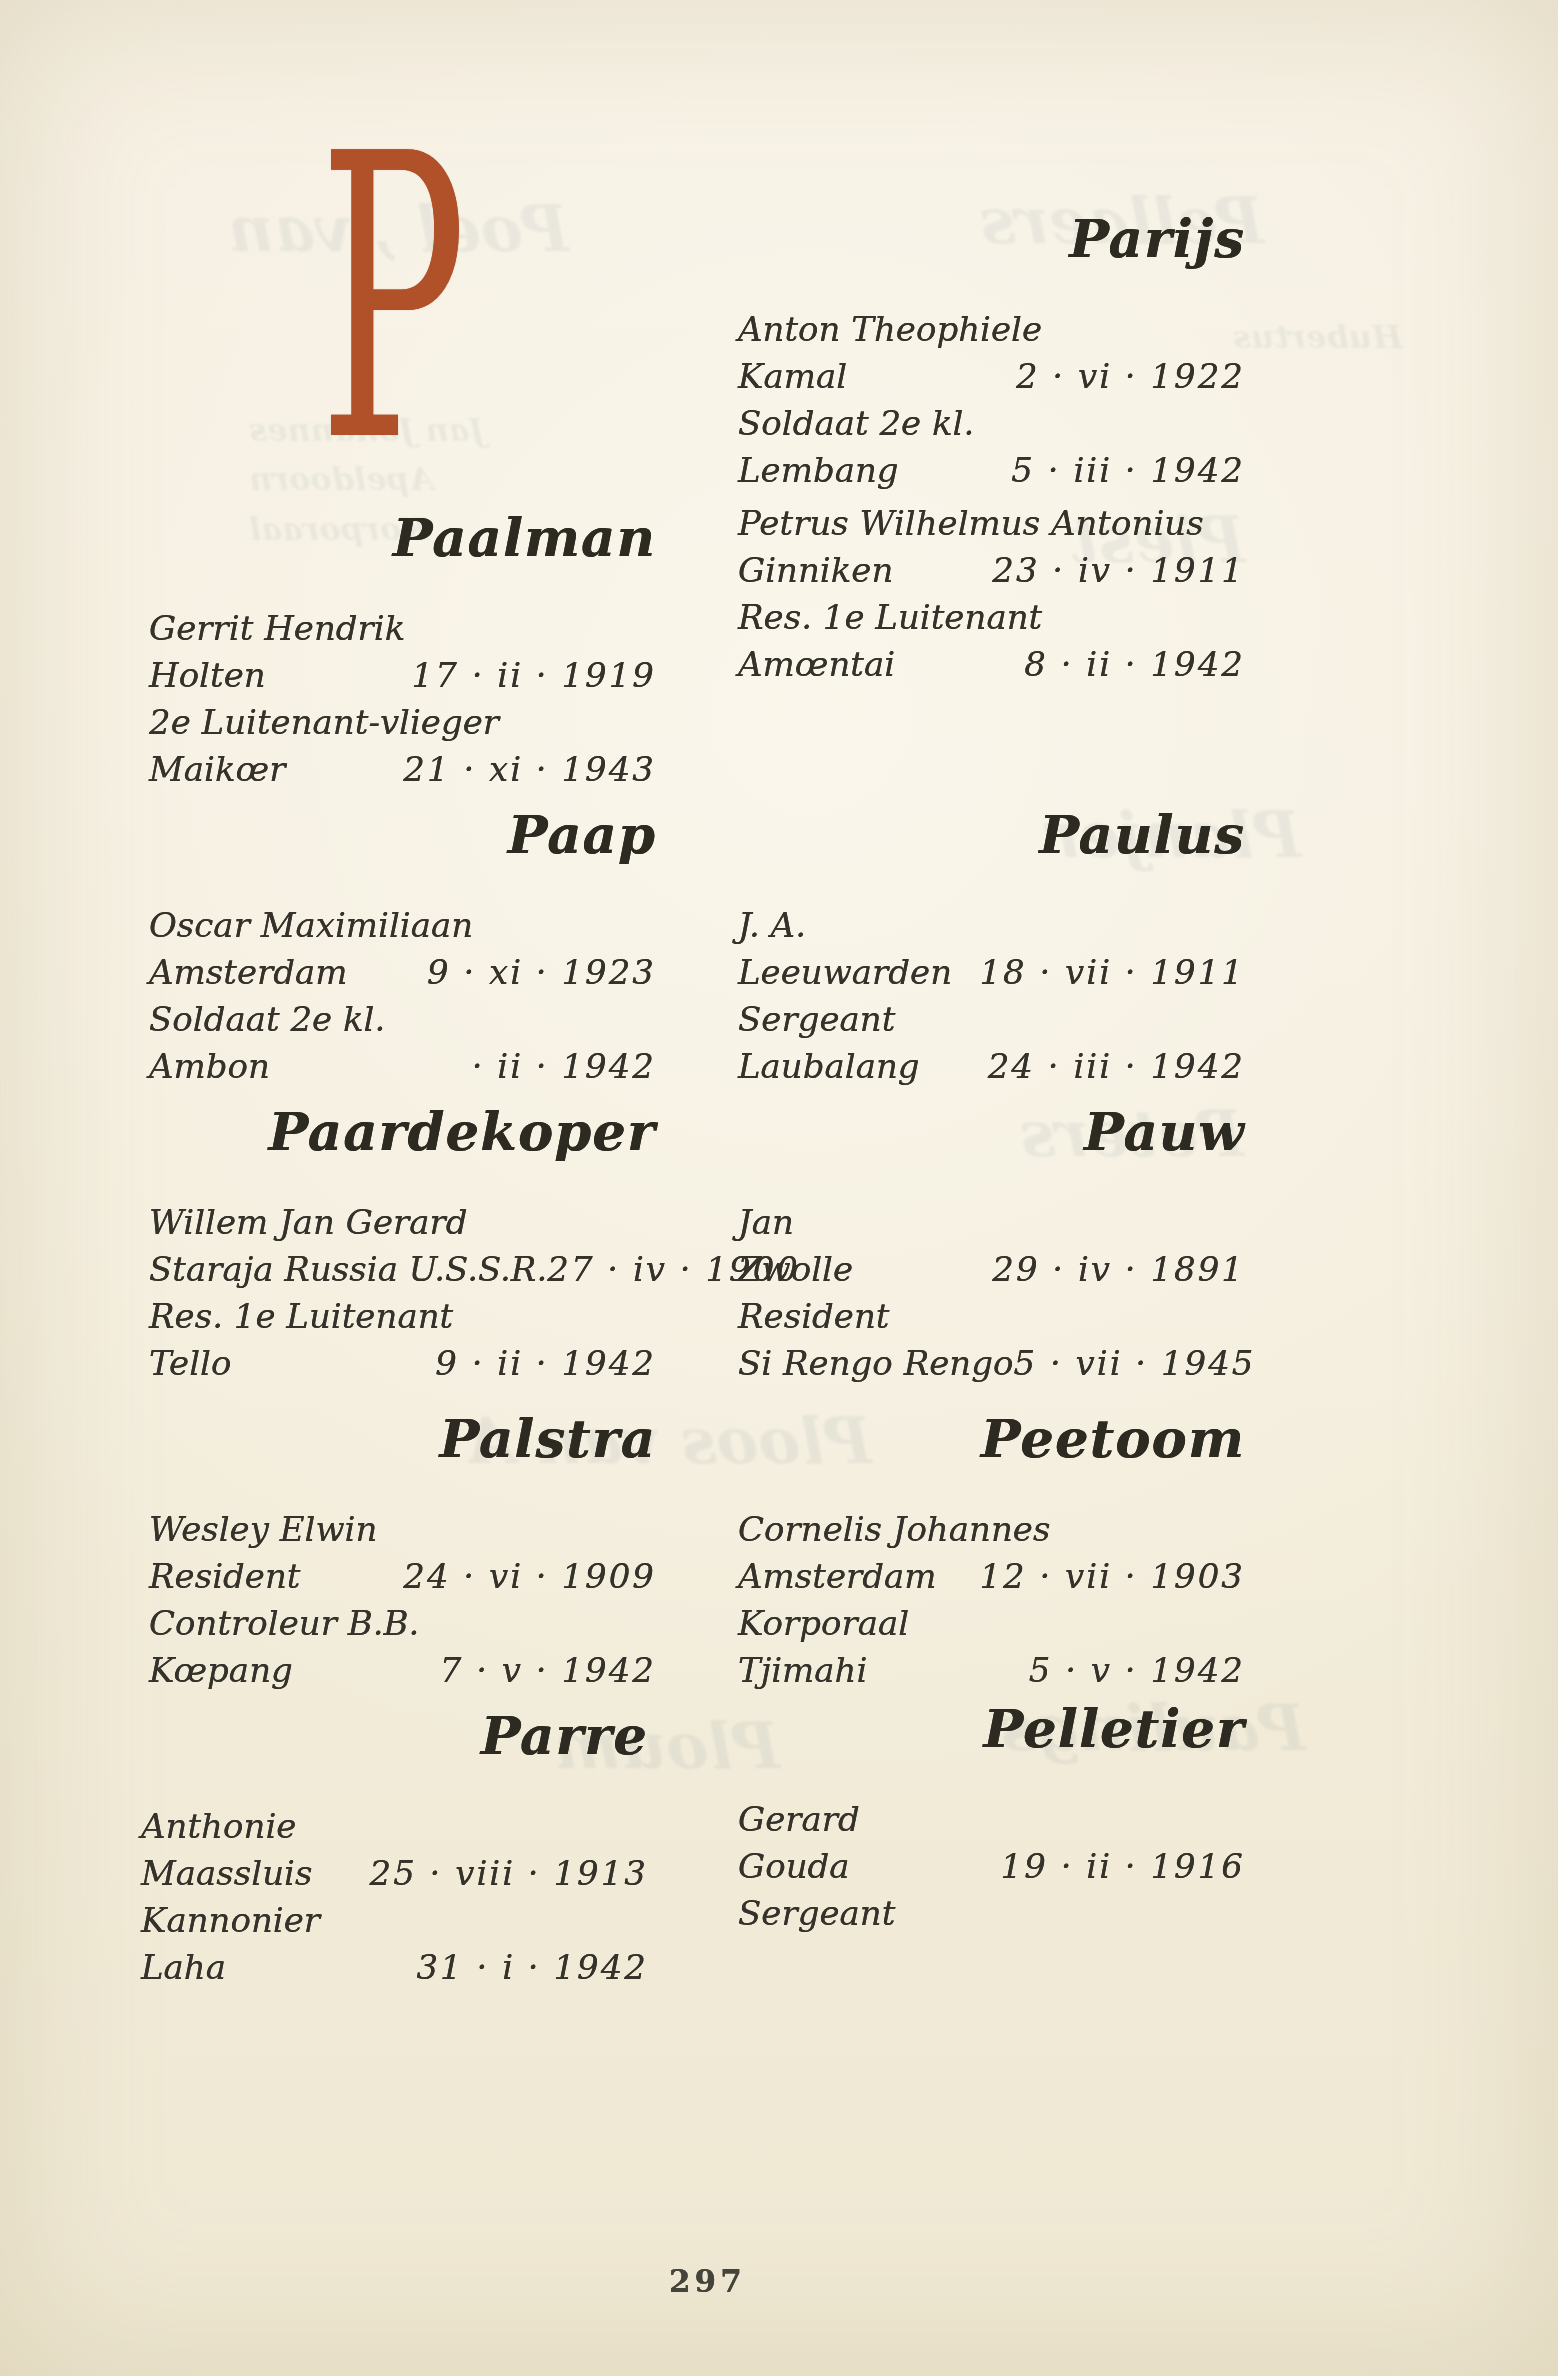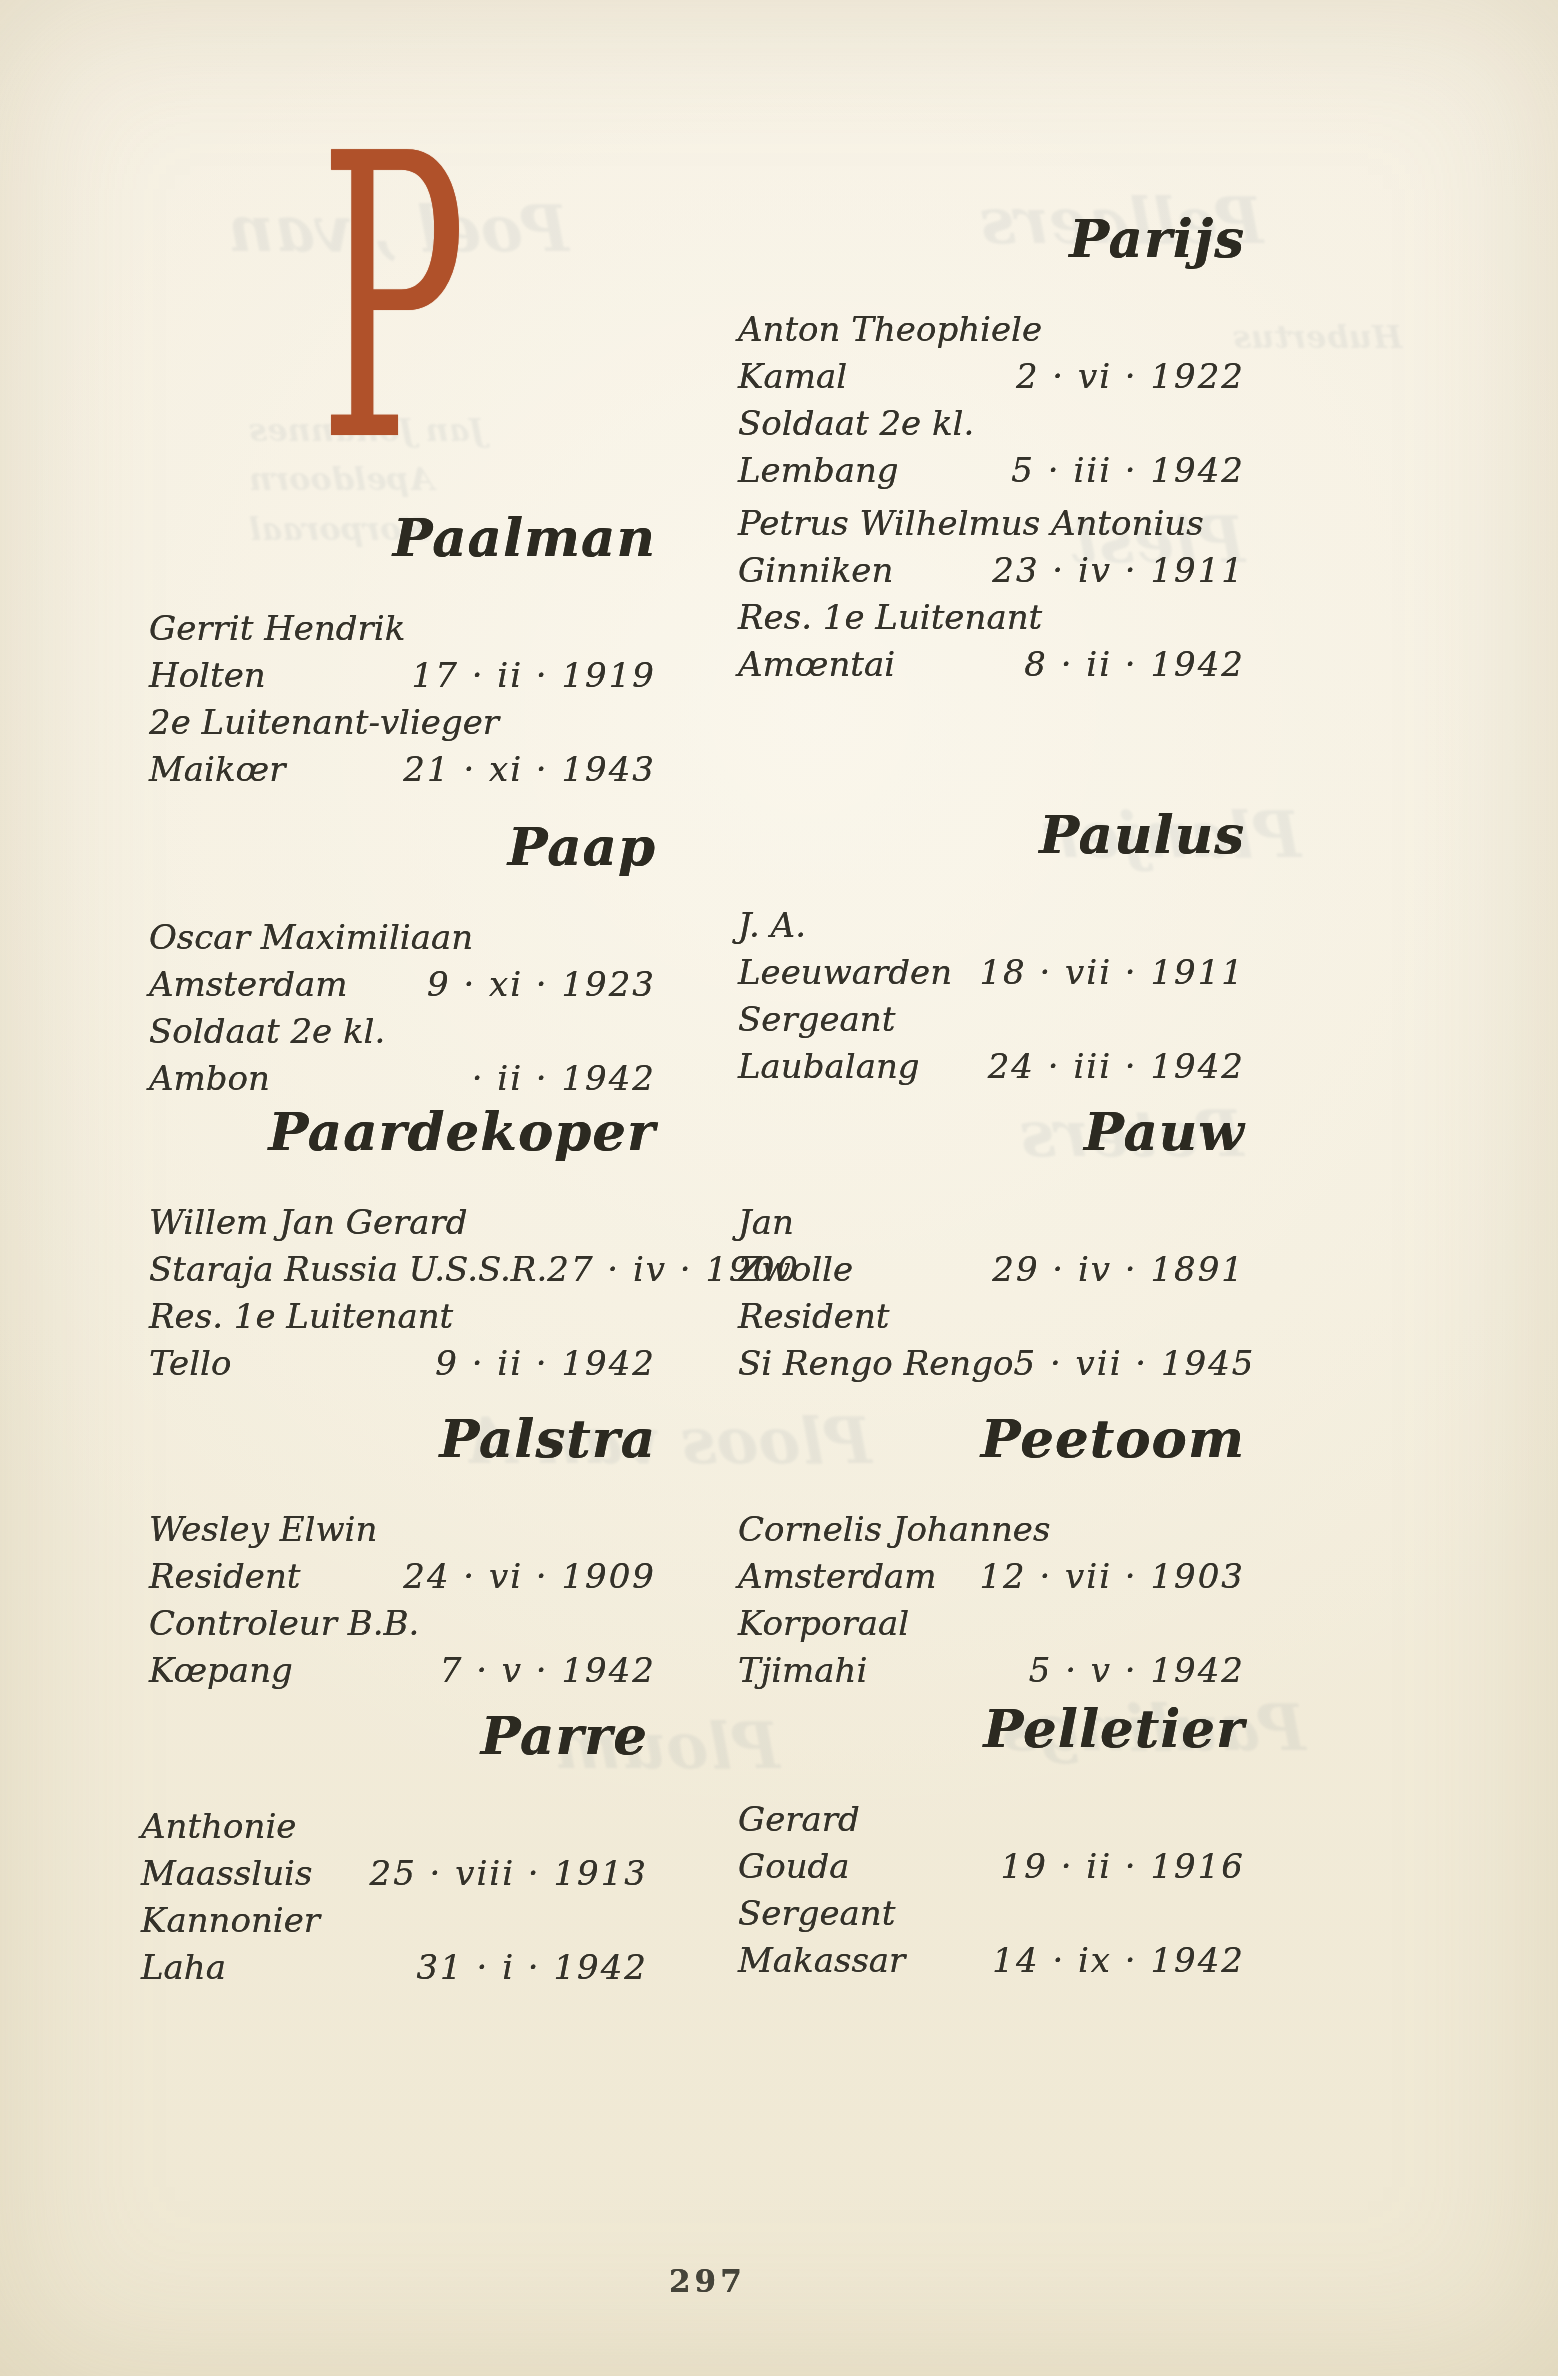--- a/index.html
+++ b/index.html
@@ -98,21 +98,21 @@
         <span class="date">17 · ii · 1919</span>
       </div>
       <div class="line">
         <span>2e Luitenant-vlieger</span>
       </div>
       <div class="line">
         <span>Maikœr</span>
         <span class="date">21 · xi · 1943</span>
       </div>
     </section>
-    <section class="block" style="left: 149px; top: 797px; width: 507px; margin-top: 12px;">
+    <section class="block" style="left: 149px; top: 797px; width: 507px;">
       <h2 class="surname">Paap</h2>
       <div class="line">
         <span>Oscar Maximiliaan</span>
       </div>
       <div class="line">
         <span>Amsterdam</span>
         <span class="date">9 · xi · 1923</span>
       </div>
       <div class="line">
         <span>Soldaat 2e kl.</span>
@@ -261,20 +261,16 @@
       <h2 class="surname">Pelletier</h2>
       <div class="line">
         <span>Gerard</span>
       </div>
       <div class="line">
         <span>Gouda</span>
         <span class="date">19 · ii · 1916</span>
       </div>
       <div class="line">
         <span>Sergeant</span>
-      </div>
-      <div class="line">
-        <span>Makassar</span>
-        <span class="date">14 · ix · 1942</span>
       </div>
     </section>
   </div>
 
 
 </body></html>

